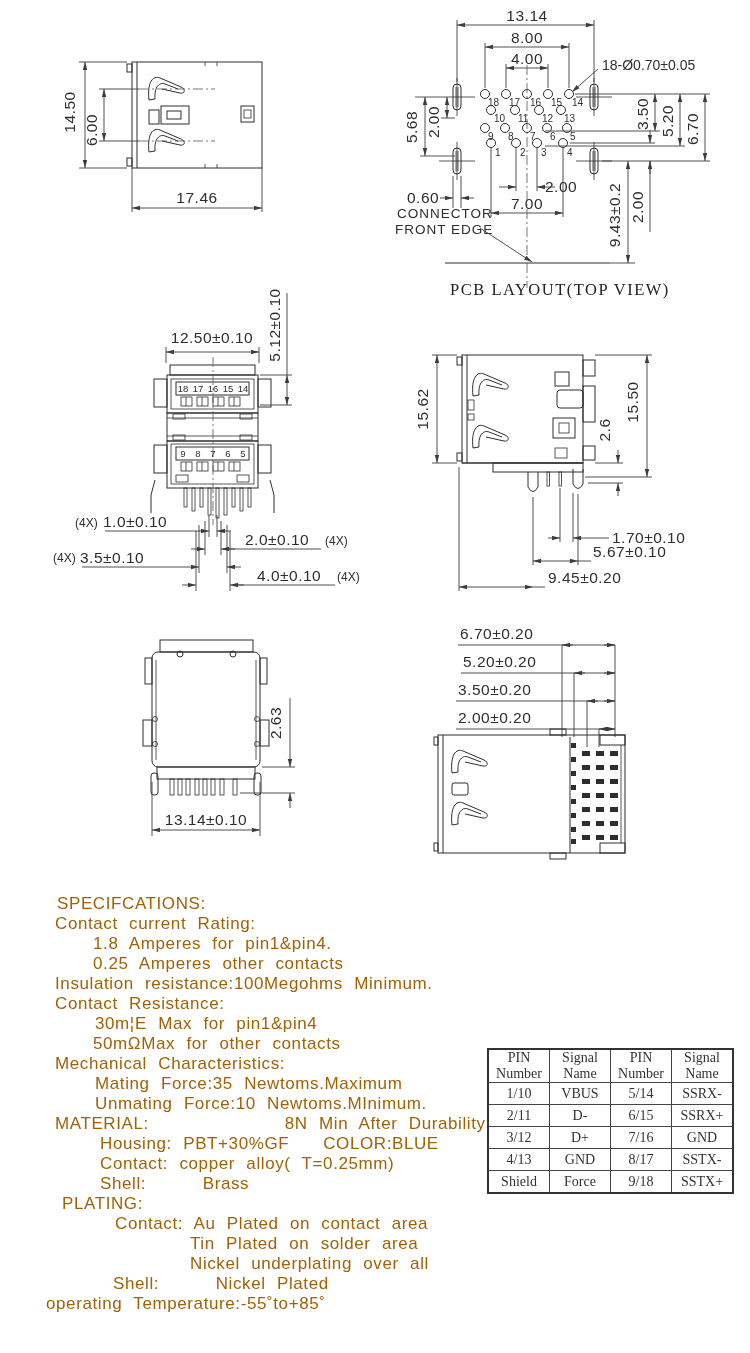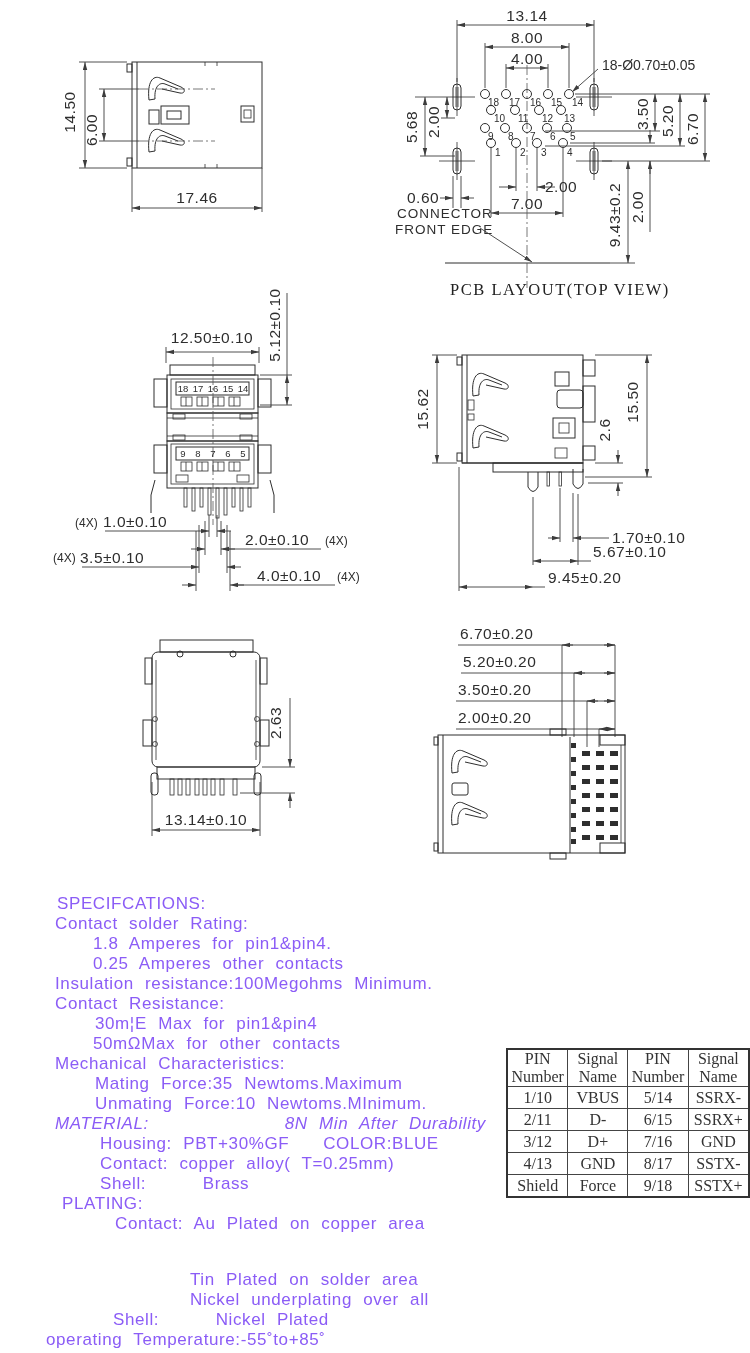--- a/index.html
+++ b/index.html
@@ -12,24 +12,24 @@
   .cl{fill:none;stroke:#555;stroke-width:.8;stroke-dasharray:10 3 2 3;}
   .pad{fill:#2e2e2e;stroke:none;}
   text.d{font-family:"Liberation Sans",sans-serif;font-size:15.5px;fill:#2e2e2e;letter-spacing:.5px;}
   text.ds{font-family:"Liberation Sans",sans-serif;font-size:12px;fill:#2e2e2e;}
   text.dn{font-family:"Liberation Sans",sans-serif;font-size:14px;fill:#2e2e2e;}
   text.p{font-family:"Liberation Sans",sans-serif;font-size:10px;fill:#2e2e2e;}
   text.pt{font-family:"Liberation Sans",sans-serif;font-size:9.5px;fill:#2e2e2e;}
   text.cad{font-family:"Liberation Sans",sans-serif;font-size:13.5px;fill:#2e2e2e;letter-spacing:1px;}
   text.ser{font-family:"Liberation Serif","DejaVu Serif",serif;font-size:16.5px;fill:#222;letter-spacing:1.5px;}
   #specs{position:absolute;left:46px;top:894px;width:460px;}
-  .spec-line{white-space:pre;font-size:17px;line-height:20px;color:#8b5cf6;
+  .spec-line{white-space:pre;font-size:17px;line-height:20px;color:#a16207;
              letter-spacing:.6px;word-spacing:6px;}
-  #pin-table{position:absolute;left:506px;top:1048px;border-collapse:collapse;
-             font-family:"Liberation Serif","DejaVu Serif",serif;font-size:16px;color:#333;}
+  #pin-table{position:absolute;left:487px;top:1048px;border-collapse:collapse;
+             font-family:"Liberation Serif","DejaVu Serif",serif;font-size:14px;color:#333;}
   #pin-table th,#pin-table td{border:1px solid #444;width:60px;height:21px;text-align:center;
              font-weight:normal;padding:0;}
   #pin-table{border:2px solid #333;}
 </style>
 </head>
 <body>
 
 <div id="sheet">
 
 <svg width="0" height="0" style="position:absolute">
@@ -475,37 +475,37 @@
         <rect class="pad" x="166" y="196" width="8" height="5"></rect>
         <rect class="pad" x="180" y="196" width="8" height="5"></rect>
     <rect class="pad" x="152" y="210" width="8" height="5"></rect>
         <rect class="pad" x="166" y="210" width="8" height="5"></rect>
         <rect class="pad" x="180" y="210" width="8" height="5"></rect>
   </g>
 </svg>
 
 <div id="specs">
       <div class="spec-line" style="padding-left: 11px;">SPECIFCATIONS:</div>
-      <div class="spec-line" style="padding-left: 9px;">Contact solder Rating:</div>
+      <div class="spec-line" style="padding-left: 9px;">Contact current Rating:</div>
       <div class="spec-line" style="padding-left: 47px;">1.8 Amperes for pin1&amp;pin4.</div>
       <div class="spec-line" style="padding-left: 47px;">0.25 Amperes other contacts</div>
       <div class="spec-line" style="padding-left: 9px;">Insulation resistance:100Megohms Minimum.</div>
       <div class="spec-line" style="padding-left: 9px;">Contact Resistance:</div>
       <div class="spec-line" style="padding-left: 49px;">30m¦E Max for pin1&amp;pin4</div>
       <div class="spec-line" style="padding-left: 47px;">50mΩMax for other contacts</div>
       <div class="spec-line" style="padding-left: 9px;">Mechanical Characteristics:</div>
       <div class="spec-line" style="padding-left: 49px;">Mating Force:35 Newtoms.Maximum</div>
       <div class="spec-line" style="padding-left: 49px;">Unmating Force:10 Newtoms.MInimum.</div>
-      <div class="spec-line" style="padding-left: 9px; font-style: italic;">MATERIAL:            8N Min After Durability</div>
+      <div class="spec-line" style="padding-left: 9px;">MATERIAL:            8N Min After Durability</div>
       <div class="spec-line" style="padding-left: 54px;">Housing: PBT+30%GF   COLOR:BLUE</div>
       <div class="spec-line" style="padding-left: 54px;">Contact: copper alloy( T=0.25mm)</div>
       <div class="spec-line" style="padding-left: 54px;">Shell:     Brass</div>
       <div class="spec-line" style="padding-left: 16px;">PLATING:</div>
-      <div class="spec-line" style="padding-left: 69px;">Contact: Au Plated on copper area</div>
-      <div class="spec-line" style="padding-left: 144px; margin-top: 36px;">Tin Plated on solder area</div>
+      <div class="spec-line" style="padding-left: 69px;">Contact: Au Plated on contact area</div>
+      <div class="spec-line" style="padding-left: 144px;">Tin Plated on solder area</div>
       <div class="spec-line" style="padding-left: 144px;">Nickel underplating over all</div>
       <div class="spec-line" style="padding-left: 67px;">Shell:     Nickel Plated</div>
       <div class="spec-line" style="padding-left: 0px;">operating Temperature:-55˚to+85˚</div>
     </div>
 
 <table id="pin-table">
   <thead>
         <tr>
           <th>PIN Number</th>
           <th>Signal Name</th>

